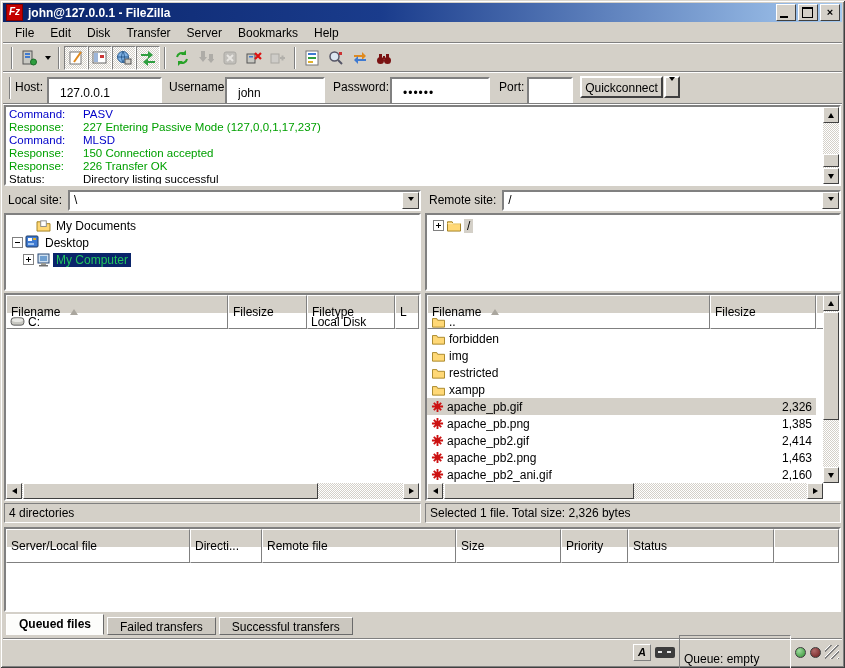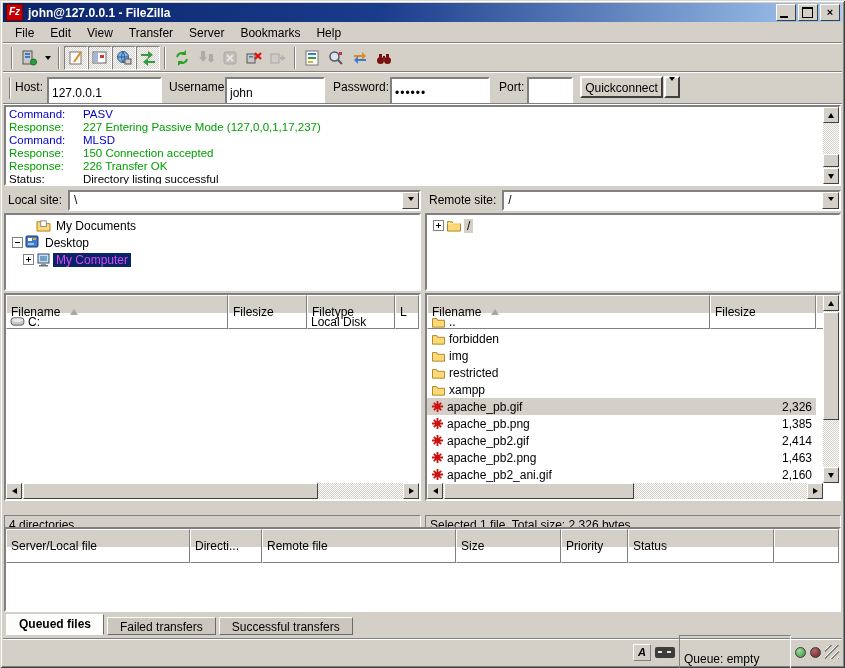--- a/index.html
+++ b/index.html
@@ -32,21 +32,21 @@
   .tool.toggled{border:1px solid;border-color:#808080 #fff #fff #808080;
     background-image:linear-gradient(45deg,#fff 25%,transparent 25%,transparent 75%,#fff 75%),
       linear-gradient(45deg,#fff 25%,transparent 25%,transparent 75%,#fff 75%);
     background-size:2px 2px;background-position:0 0,1px 1px;background-color:#d4d0c8;}
   .tool.disabled svg{filter:grayscale(1) opacity(.45);}
   .tri-down{width:0;height:0;border:3px solid transparent;border-top:4px solid #000;margin-top:4px;}
   
   .qc{position:absolute;left:3px;top:73px;right:3px;height:29px;}
   .qc-lab{position:absolute;top:7px;}
   .field{position:absolute;top:4px;height:31px;border:2px solid;border-color:#808080 #fff #fff #808080;
-    background:#fff;box-sizing:border-box;font:12px "Liberation Sans","DejaVu Sans",sans-serif;padding:1px 3px;}
+    background:#fff;box-sizing:border-box;font:12px "Liberation Sans","DejaVu Sans",sans-serif;padding:1px 11px;}
   .btn{position:absolute;top:3px;height:22px;background:#d4d0c8;border:2px solid;border-color:#fff #404040 #404040 #fff;
     font:12px "Liberation Sans","DejaVu Sans",sans-serif;text-align:center;box-sizing:border-box;padding-top:3px;}
   
   .log{position:absolute;left:4px;top:105px;right:4px;height:81px;background:#fff;
     border:2px solid;border-color:#808080 #fff #fff #808080;box-sizing:border-box;overflow:hidden;
     padding:1px 0 0 3px;line-height:13px;font-size:11.5px;}
   .log-line{white-space:nowrap;}
   .log .lbl{display:inline-block;width:74px;}
   .c-cmd{color:#0000c8;} .c-resp{color:#00a000;} .c-stat{color:#000;}
   
@@ -73,35 +73,35 @@
   .combo .drop{width:17px;background:#d4d0c8;border:1px solid;border-color:#fff #404040 #404040 #fff;
     box-sizing:border-box;display:flex;align-items:center;justify-content:center;}
   .tree{height:78px;margin-top:2px;background:#fff;border:2px solid;border-color:#808080 #fff #fff #808080;
     box-sizing:border-box;overflow:hidden;padding-top:2px;}
   .trow{height:17px;display:flex;align-items:center;white-space:nowrap;}
   .expbox{width:9px;height:9px;border:1px solid #808080;background:#fff;flex:none;
     background-image:linear-gradient(#000,#000);background-repeat:no-repeat;background-position:center;background-size:5px 1px;}
   .expbox.plus{background-image:linear-gradient(#000,#000),linear-gradient(#000,#000);
     background-size:5px 1px,1px 5px;background-position:center,center;}
   .tlabel{padding:0 3px;margin-left:2px;}
-  .sel-blue{background:#0a246a;color:#d946ef;}
+  .sel-blue{background:#0a246a;color:#22c55e;}
   .sel-gray{background:#d4d0c8;}
   .ticon{flex:none;margin-left:2px;display:flex;}
   
   .list{position:relative;margin-top:2px;height:208px;background:#fff;border:2px solid;
     border-color:#808080 #fff #fff #808080;box-sizing:border-box;overflow:hidden;}
   .lhead{display:flex;height:18px;background:#d4d0c8;}
   .hcell{border:1px solid;border-color:#fff #808080 #808080 #fff;box-sizing:border-box;
     padding:16px 4px;display:flex;align-items:center;overflow:hidden;white-space:nowrap;flex:none;}
   .hcell.right{justify-content:flex-start;}
   .sort-asc{width:0;height:0;border:4px solid transparent;border-bottom:6px solid #aaa69e;margin-left:10px;margin-top:-4px;}
   .lrow{display:flex;height:17px;align-items:center;white-space:nowrap;}
   .cell{padding:0 4px;box-sizing:border-box;overflow:hidden;flex:none;display:flex;align-items:center;}
   .cell.right{justify-content:flex-end;}
-  .status-line{margin-top:14px;height:20px;border:1px solid;border-color:#808080 #fff #fff #808080;
+  .status-line{margin-top:2px;height:20px;border:1px solid;border-color:#808080 #fff #fff #808080;
     box-sizing:border-box;padding:2px 4px;white-space:nowrap;overflow:hidden;}
   
   #queue{position:absolute;left:4px;right:4px;top:527px;height:85px;background:#fff;
     border:2px solid;border-color:#808080 #fff #fff #808080;box-sizing:border-box;overflow:hidden;}
   
   #tabs{position:absolute;left:6px;top:613px;height:22px;display:flex;align-items:flex-end;}
   .tab{height:18px;box-sizing:border-box;padding:2px 12px 0;background:#cbc7bf;
     border:1px solid;border-color:#fff #6a6a6a #6a6a6a #fff;margin-right:3px;white-space:nowrap;}
   .tab.active{height:21px;background:#fdfdfb;font-weight:bold;border-bottom-color:#fdfdfb;}
   
@@ -135,21 +135,21 @@
         <span class="glyph-max"></span>
       </div>
     <div class="tb-btn">
         <span class="glyph-close">×</span>
       </div>
   </div>
 
   <div class="menubar">
     <span class="menu-item">File</span>
     <span class="menu-item">Edit</span>
-    <span class="menu-item">View</span>
+    <span class="menu-item">Disk</span>
     <span class="menu-item">Transfer</span>
     <span class="menu-item">Server</span>
     <span class="menu-item">Bookmarks</span>
     <span class="menu-item">Help</span>
   </div>
   <div class="groove-h" style="top:42px"></div>
 
   <div class="toolbar">
     <div class="sep-v"></div>
     <div class="tool">

